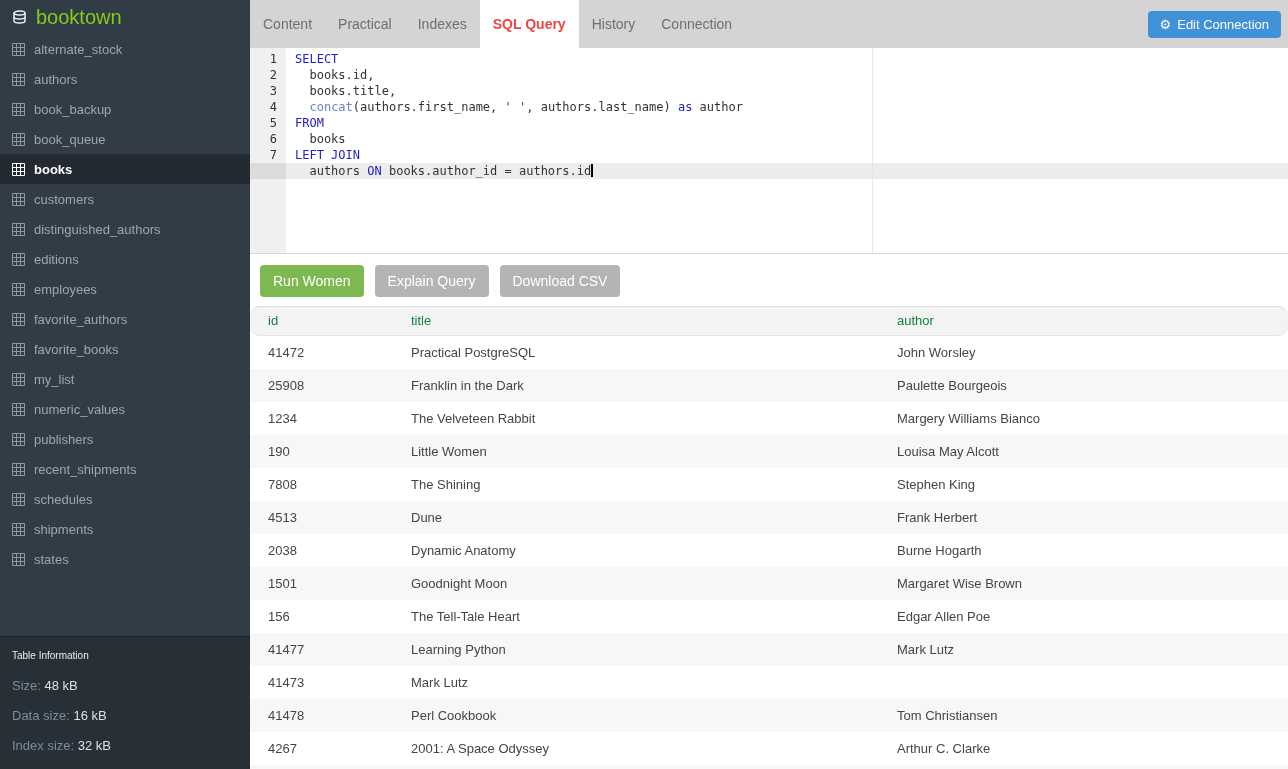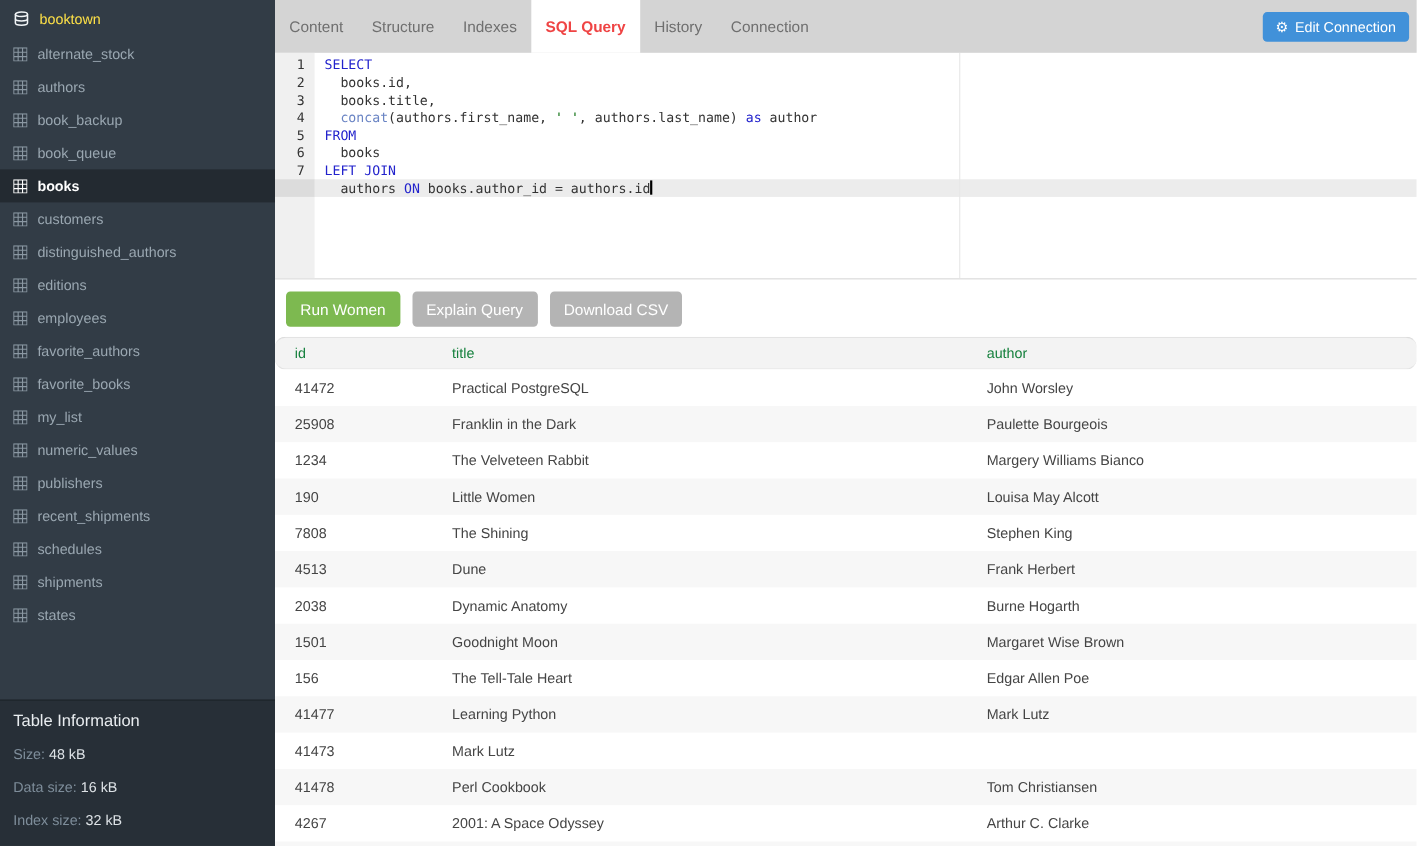--- a/index.html
+++ b/index.html
@@ -3,31 +3,31 @@
 <meta charset="utf-8">
 <style>
   html,body{margin:0;padding:0;background:#fff;}
   .app{position:relative;width:1288px;height:769px;overflow:hidden;
        font-family:"Liberation Sans",sans-serif;-webkit-font-smoothing:antialiased;}
 
   
   .sidebar{position:absolute;left:0;top:0;width:250px;height:769px;
            background:#323c46;color:#9aa7b1;display:flex;flex-direction:column;}
   .db-header{height:34px;display:flex;align-items:center;padding-left:12px;
-             color:#fde047;font-size:13px;}
+             color:#84cc16;font-size:20px;}
   .db-header svg{margin-right:9px;flex:0 0 auto;}
   .table-list{flex:1 1 auto;overflow:hidden;}
   .side-item{height:30px;display:flex;align-items:center;padding-left:12px;
              font-size:13px;cursor:pointer;white-space:nowrap;}
   .side-item .t-icon{margin-right:9px;color:#8짐;color:#8b98a3;flex:0 0 auto;}
   .side-item.selected{background:#232a31;color:#ffffff;font-weight:bold;}
   .side-item.selected .t-icon{color:#ffffff;}
   .table-info{background:#272f37;border-top:1px solid #1d242a;
               padding:10px 12px 0 12px;height:122px;}
-  .ti-title{color:#e9edf0;font-size:15px;line-height:18px;margin-bottom:6px;}
+  .ti-title{color:#e9edf0;font-size:10px;line-height:18px;margin-bottom:6px;}
   .ti-row{height:30px;line-height:30px;font-size:13px;color:#7e8d9a;white-space:nowrap;}
   .ti-row .ti-value{color:#dce1e5;}
 
   
   .main{position:absolute;left:250px;top:0;right:0;bottom:0;background:#fff;}
 
   
   .tabbar{position:relative;height:48px;background:#d4d4d4;display:flex;align-items:stretch;}
   .tab{padding:0 13px;line-height:48px;font-size:14px;color:#6f6f6f;cursor:pointer;}
   .tab.active{background:#ffffff;color:#ef4444;font-weight:bold;}
@@ -208,21 +208,21 @@
           <div class="ti-row"><span class="ti-label">Estimated rows:</span> <span class="ti-value">15</span></div>
         </div>
     </div>
   </aside>
 
   <main class="main">
 
     <div class="tabbar">
       <div id="tabs" style="display:flex">
           <div class="tab">Content</div>
-          <div class="tab">Structure</div>
+          <div class="tab">Practical</div>
           <div class="tab">Indexes</div>
           <div class="tab active">SQL Query</div>
           <div class="tab">History</div>
           <div class="tab">Connection</div>
         </div>
       <button class="edit-conn">
         <span class="gear">⚙</span>
         <span>Edit Connection</span>
       </button>
     </div>

